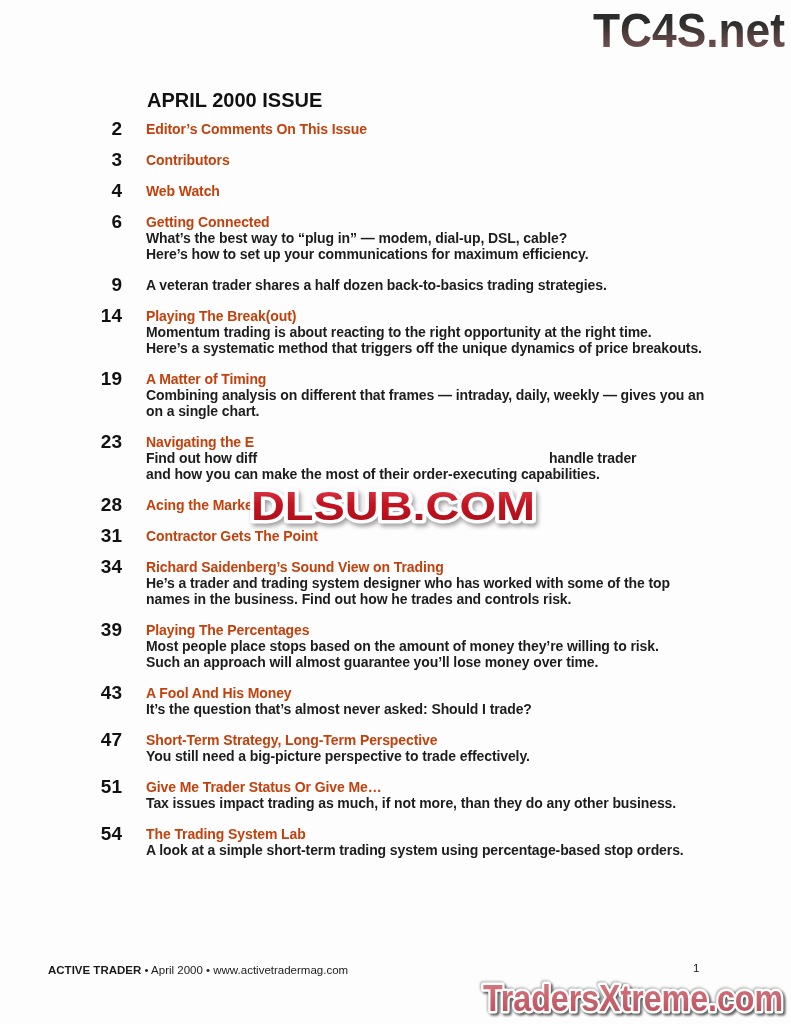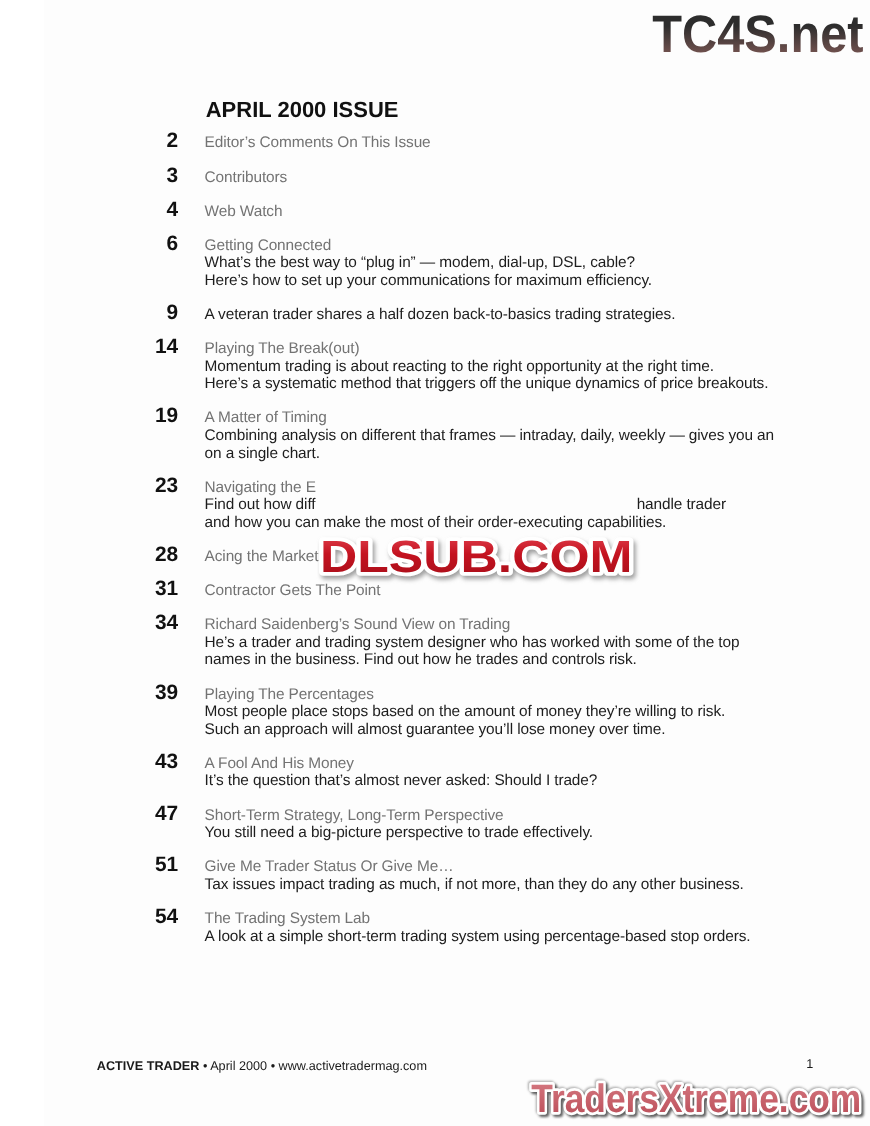--- a/index.html
+++ b/index.html
@@ -4,21 +4,21 @@
 <style>
   html, body { margin: 0; padding: 0; }
   body {
     width: 791px; height: 1024px;
     background: #ffffff;
     font-family: "Liberation Sans", sans-serif;
     color: #161616;
     position: relative;
     overflow: hidden;
   }
-  .page { position: absolute; inset: 0; background: #fdfdfd; margin-left: 40px; }
+  .page { position: absolute; inset: 0; background: #fdfdfd; }
 
   
   .wm-tc4s { position: absolute; top: 2px; right: 2px; }
 
   
   .issue-title {
     position: absolute; left: 147px; top: 89px;
     margin: 0;
     font-size: 20px; font-weight: bold; letter-spacing: 0px;
     color: #111;
@@ -30,27 +30,27 @@
   .entry { display: flex; margin-bottom: 15px; }
   .entry-num {
     flex: 0 0 60px; width: 60px;
     text-align: right;
     font-size: 19px; font-weight: bold; line-height: 16px;
     letter-spacing: 0px;
     color: #111;
   }
   .entry-body { margin-left: 24px; }
   .entry-title {
-    font-size: 14px; font-weight: normal; line-height: 16px;
+    font-size: 14px; font-weight: bold; line-height: 16px;
     letter-spacing: -0.1px;
-    color: #737373;
+    color: #c2410c;
     white-space: nowrap;
   }
   .entry-desc {
-    font-size: 14px; font-weight: normal; line-height: 16px;
+    font-size: 14px; font-weight: bold; line-height: 16px;
     letter-spacing: -0.1px;
     color: #1d1d1d;
     white-space: nowrap;
   }
   .gap { display: inline-block; height: 1px; }
 
   
   .wm-dlsub {
     position: absolute; left: 242px; top: 480px;
     filter: drop-shadow(2px 3px 2px rgba(110,110,110,0.65));

